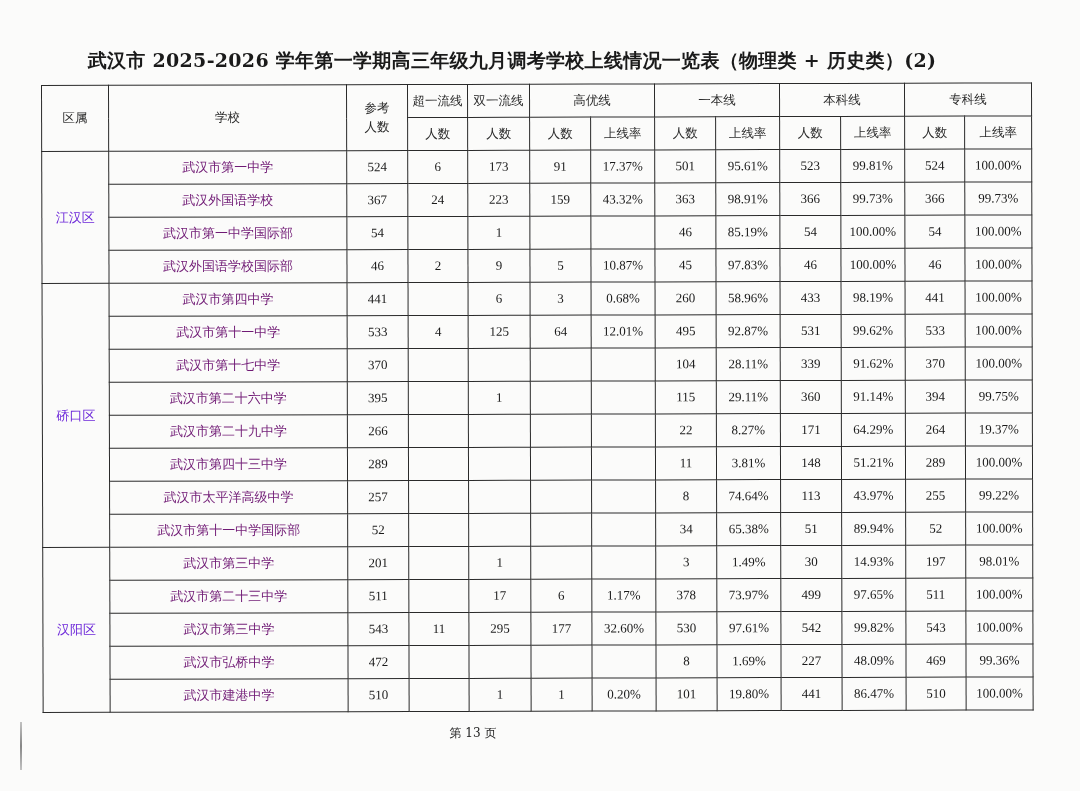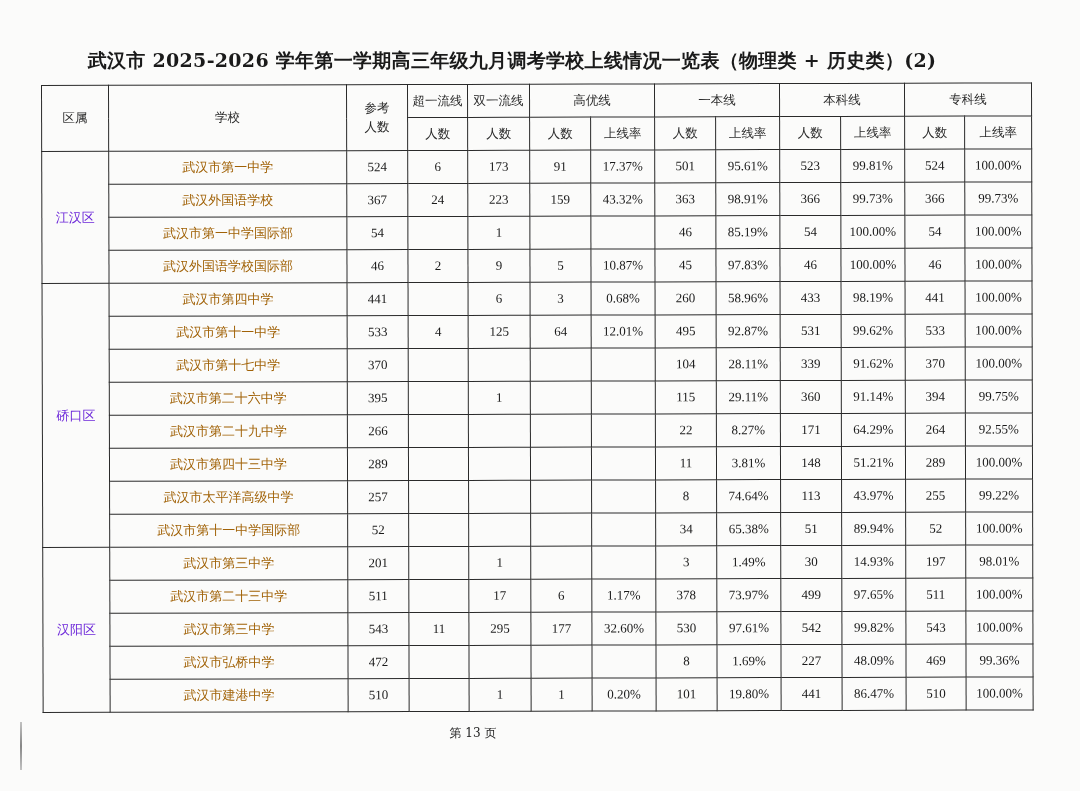--- a/index.html
+++ b/index.html
@@ -24,21 +24,21 @@
     table.data td, table.data th {
       border: 1.4px solid #2a2a2a;
       font-weight: normal;
       font-size: 13px;
       text-align: center;
       padding: 0;
       height: 32px;
       font-family: "Liberation Serif", "DejaVu Serif", serif;
     }
     table.data th { font-family: "DejaVu Sans", sans-serif; font-size: 12.5px; color: #2b2b2b; }
-    td.school { text-align: left; padding-left: 12px; font-family: "DejaVu Sans", sans-serif; font-size: 12.5px; color: #a16207; }
+    td.school { text-align: left; padding-left: 12px; font-family: "DejaVu Sans", sans-serif; font-size: 12.5px; color: #701a75; }
     td.district { font-family: "DejaVu Sans", sans-serif; font-size: 12.5px; color: #6d28d9; }
     th.h2 { height: 35px; }
     th.h1 { height: 33px; margin-left: 12px; }
     .footer {
       position: absolute; left: 0; top: 725px; width: 946px; text-align: center;
       font-size: 12px; font-family: "DejaVu Serif", serif; color: #222;
     }
     .scan-mark {
       position: absolute; left: 20px; top: 722px; width: 2px; height: 48px;
       background: linear-gradient(#aaa, #555, #aaa); opacity: 0.7;
@@ -210,21 +210,21 @@
         <td>266</td>
         <td></td>
         <td></td>
         <td></td>
         <td></td>
         <td>22</td>
         <td>8.27%</td>
         <td>171</td>
         <td>64.29%</td>
         <td>264</td>
-        <td>92.55%</td>
+        <td>19.37%</td>
       </tr>
       <tr>
         <td class="school">武汉市第四十三中学</td>
         <td>289</td>
         <td></td>
         <td></td>
         <td></td>
         <td></td>
         <td>11</td>
         <td>3.81%</td>

